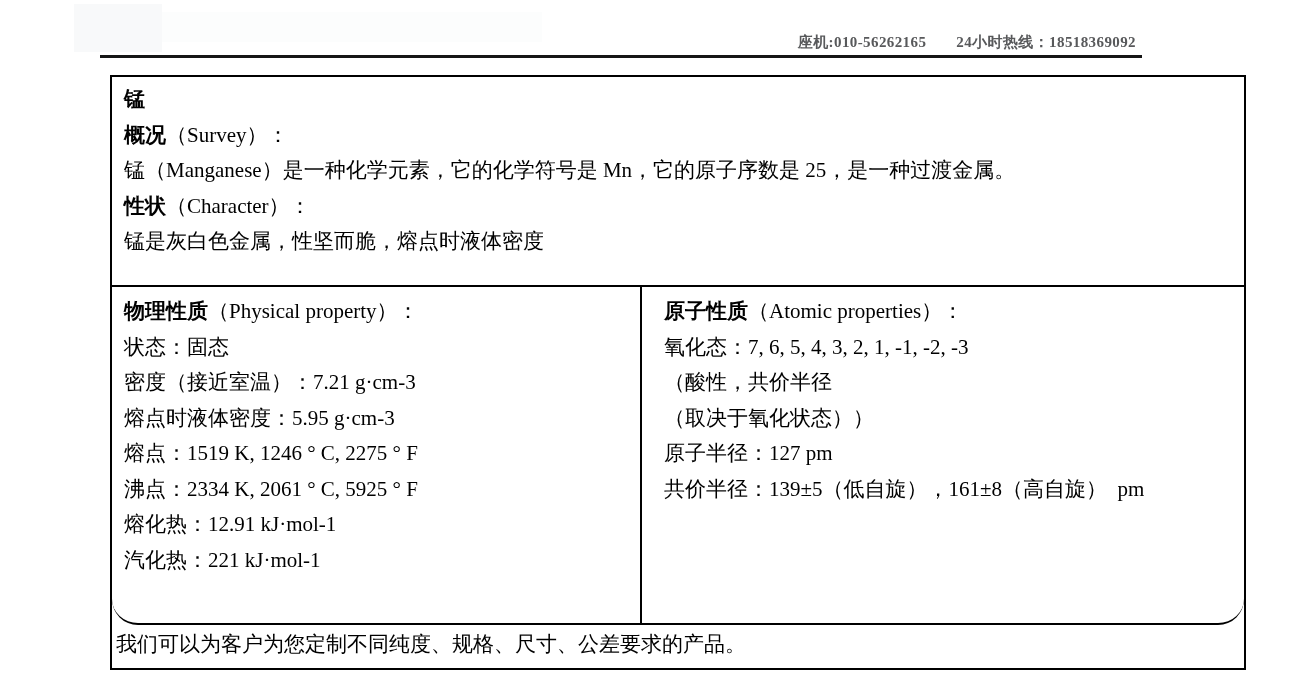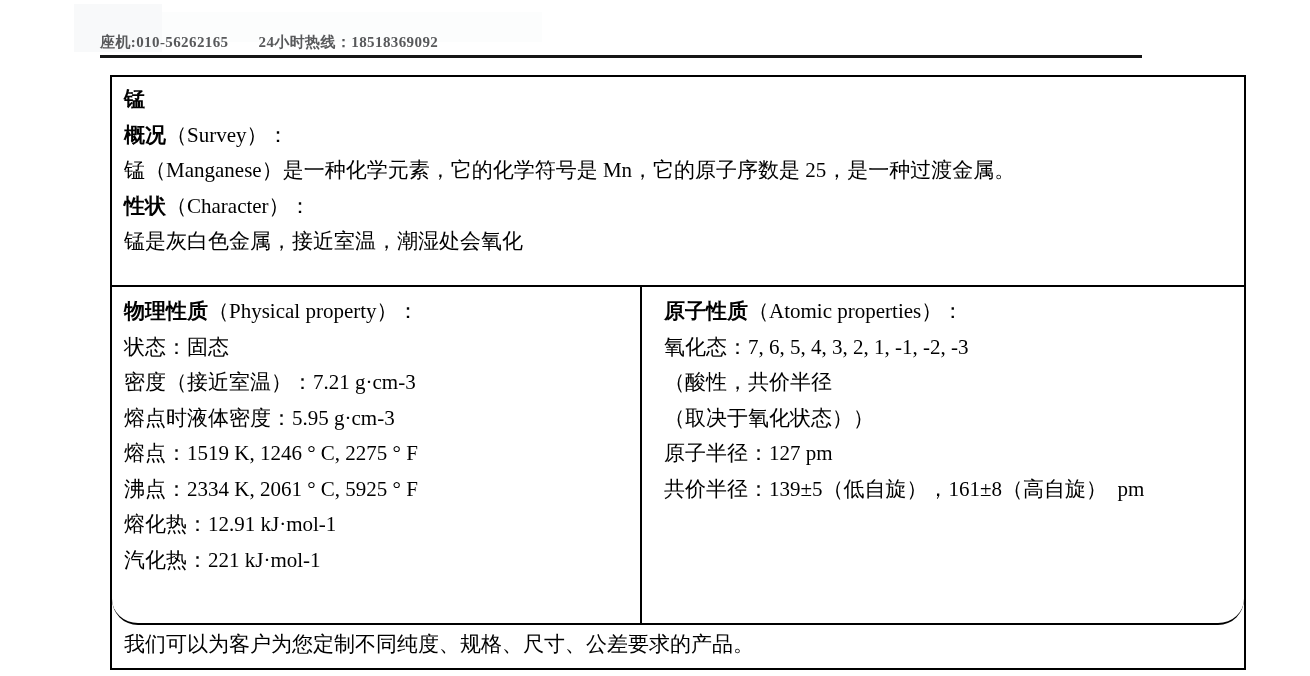--- a/index.html
+++ b/index.html
@@ -26,21 +26,21 @@
     content: "";
     position: absolute;
     left: 88px; top: 8px;
     width: 380px; height: 30px;
     background: #fcfdfd;
   }
   .header-contact {
     position: absolute;
     left: 100px; top: 33px;
     width: 1036px;
-    text-align: left;
+    text-align: right;
     font-size: 15px;
     font-weight: bold;
     color: #58595b;
     letter-spacing: 0.4px;
     white-space: pre;
   }
   .header-contact .hotline { margin-left: 30px; }
   .header-rule {
     position: absolute;
     left: 100px; top: 55px;
@@ -76,21 +76,21 @@
     padding: 7px 8px 0 12px;
   }
   .cell-right {
     flex: 1;
     padding: 7px 8px 0 10px;
     margin-left: 12px;
   }
   .row-bottom {
     height: 43px;
     box-sizing: border-box;
-    padding: 2px 14px 0 12px;
+    padding: 2px 14px 0 4px;
     border-radius: 15px;
   }
   .line {
     line-height: 35.5px;
     white-space: pre-wrap;
   }
   .b { font-weight: bold; }
 </style>
 </head>
 <body>
@@ -101,21 +101,21 @@
 
 <div class="header-rule"></div>
 
 <div class="doc-table">
 
   <div class="row-top">
     <div class="line b">锰</div>
     <div class="line"><span class="b">概况</span><span>（Survey）：</span></div>
     <div class="line">锰（Manganese）是一种化学元素，它的化学符号是 Mn，它的原子序数是 25，是一种过渡金属。</div>
     <div class="line"><span class="b">性状</span><span>（Character）：</span></div>
-    <div class="line">锰是灰白色金属，接近室温，潮湿处会氧化</div>
+    <div class="line">锰是灰白色金属，性坚而脆，熔点时液体密度</div>
   </div>
 
   <div class="row-mid">
 
     <div class="cell-left">
       <div class="line"><span class="b">物理性质</span><span>（Physical property）：</span></div>
       <div class="line">状态：固态</div>
       <div class="line">密度（接近室温）：7.21 g·cm-3</div>
       <div class="line">熔点时液体密度：5.95 g·cm-3</div>
       <div class="line">熔点：1519 K, 1246 ° C, 2275 ° F</div>

